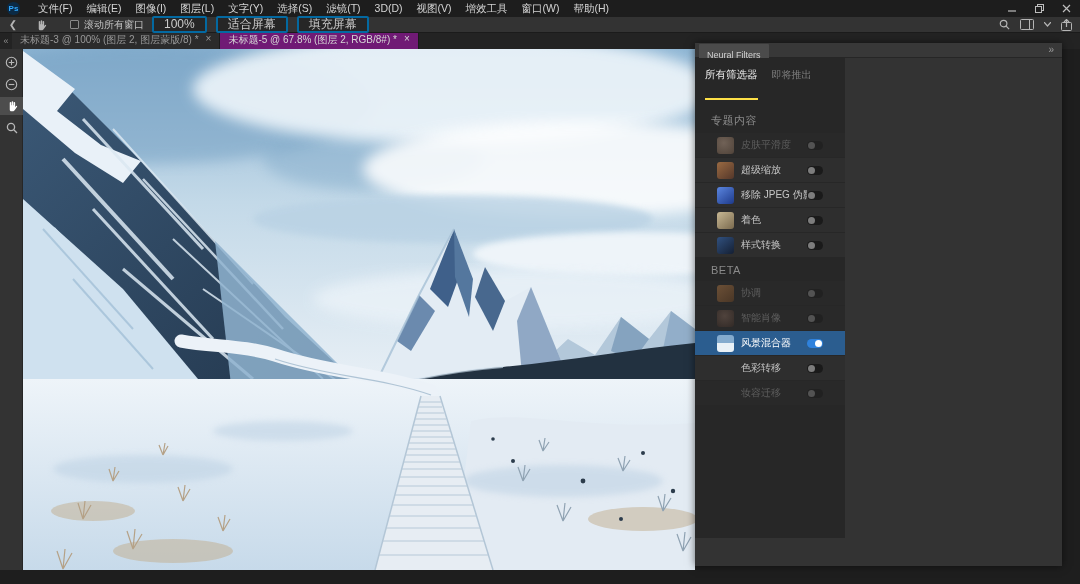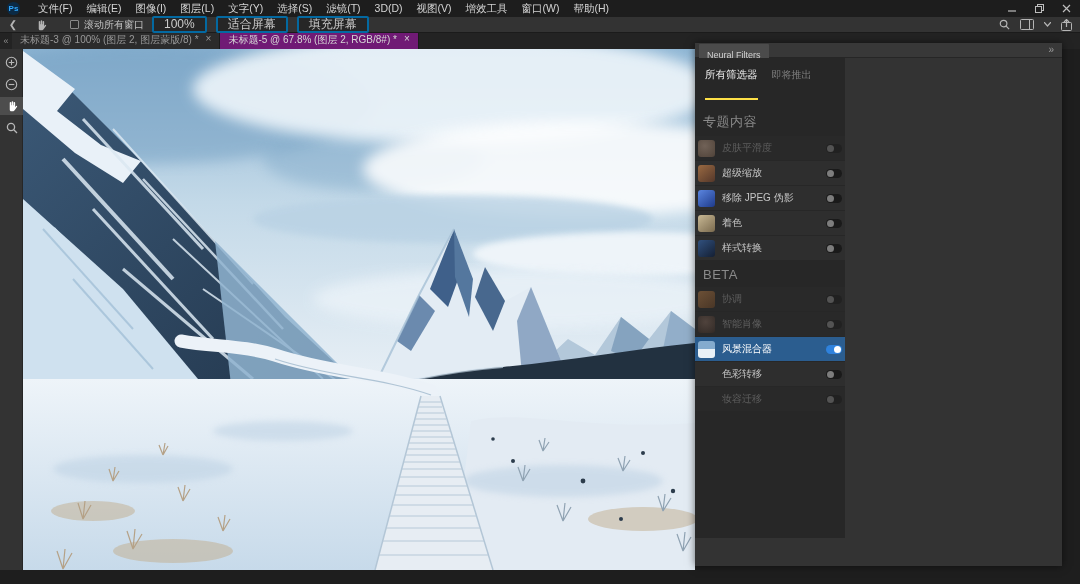--- a/index.html
+++ b/index.html
@@ -40,22 +40,22 @@
   
   #panel{position:absolute;left:695px;top:43px;width:367px;height:523px;background:#333333;z-index:20;
     box-shadow:0 0 8px rgba(0,0,0,.55);font-size:10px;color:#c6c6c6}
   #panel-header{position:absolute;left:0;top:0;width:367px;height:15px;background:#383838;border-bottom:1px solid #262626}
   #panel-tab{position:absolute;left:4px;top:1px;padding:6px 8px 2px;background:#4b4b4b;color:#cfcfcf;font-size:9px;border-radius:1px 1px 0 0}
   #panel-collapse{position:absolute;right:8px;top:1px;color:#9a9a9a;font-size:10px}
   #leftcol{position:absolute;left:0;top:15px;width:150px;height:480px;background:#272727;overflow:hidden}
   #lc-tabs{display:flex;gap:14px;padding:10px 10px 6px}
   .lc-tab.active{color:#f0f0f0;font-size:10.5px;border-bottom:2px solid #fde047;padding-bottom:16px}
   .lc-tab.idle{color:#7e7e7e;font-size:10px}
-  .lc-section{color:#8a8a8a;font-size:13px;letter-spacing:.5px;margin:7px 8px 5px}
-  .frow{height:24px;margin:0 0 1px;display:flex;align-items:center;padding:0 3px;background:#2e2e2e}
+  .lc-section{color:#8a8a8a;font-size:11px;letter-spacing:.5px;margin:7px 16px 5px}
+  .frow{height:24px;margin:0 0 1px;display:flex;align-items:center;padding:0 22px;background:#2e2e2e}
   .frow .ft{width:17px;height:17px;border-radius:3px;flex:none}
   .frow .fl{flex:1;margin-left:7px;font-size:10px;color:#c6c6c6;white-space:nowrap;overflow:hidden}
   .frow.disabled{background:#292929}
   .frow.disabled .fl{color:#5d5d5d}
   .frow.disabled .ft{opacity:.4}
   .frow.selected{background:#2b5d8f}
   .frow.selected .fl{color:#ffffff}
   .toggle{width:16px;height:9px;border-radius:5px;background:#1a1a1a;position:relative;flex:none}
   .toggle::after{content:"";position:absolute;width:7px;height:7px;border-radius:50%;background:#7d7d7d;top:1px;left:1px}
   .frow.disabled .toggle{opacity:.5}

